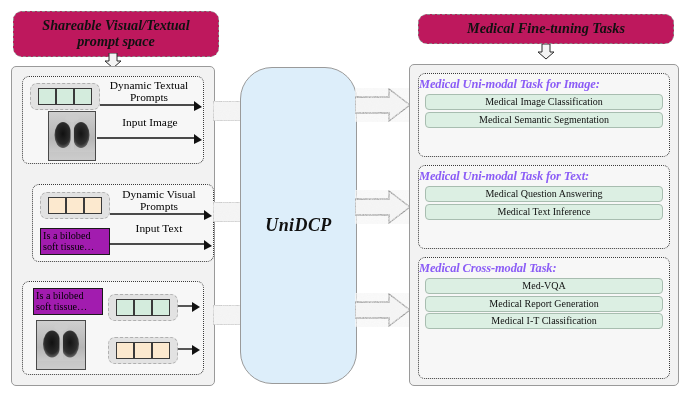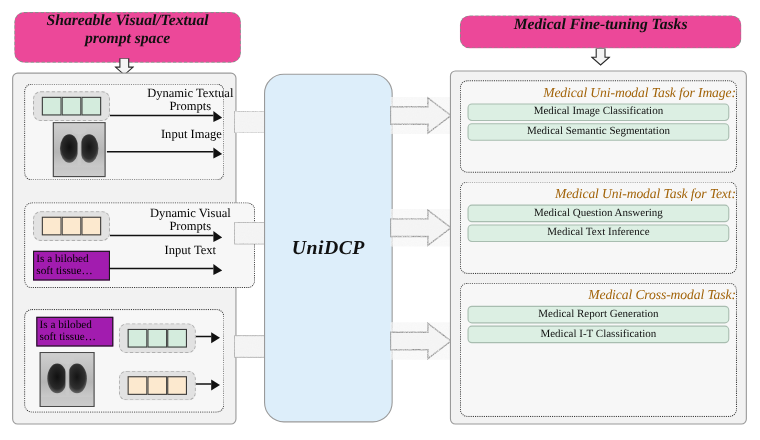--- a/index.html
+++ b/index.html
@@ -1,22 +1,22 @@
 <!DOCTYPE html>
 <html><head>
 <meta charset="utf-8">
 <style>
   html,body{margin:0;padding:0;background:#ffffff;}
   body{width:691px;height:400px;overflow:hidden;
        font-family:"Liberation Serif","DejaVu Serif",serif;color:#000;}
   #stage{position:relative;width:691px;height:400px;}
 
   
-  .banner{position:absolute;background:#ec4899;border:1.5px dashed #8a8a8a;
-          border-radius:9px;display:flex;justify-content:center;
+  .banner{position:absolute;background:#be185d;border:1.5px dashed #8a8a8a;
+          border-radius:9px;display:flex;align-items:center;justify-content:center;
           text-align:center;font-style:italic;font-weight:bold;line-height:1.12;
           color:#111;}
   #banner-left{left:13px;top:11px;width:196px;height:44px;font-size:14.2px;padding:0 4px;}
   #banner-right{left:418px;top:14px;width:254px;height:28px;font-size:14.2px;}
 
   
   .downarrow{position:absolute;width:18px;height:16px;}
 
   
   .panel{position:absolute;background:#f2f2f2;border:1.4px solid #9a9a9a;
@@ -40,38 +40,38 @@
   .xray{position:absolute;border:1px solid #4a4a4a;overflow:hidden;
         background:#b9b9b9;}
   .xray svg{display:block;}
 
   
   .snippet{position:absolute;background:#a21caf;border:1.2px solid #1a1a1a;
            font-size:10.2px;line-height:1.12;padding:1px 2px;
            font-family:"Liberation Serif","DejaVu Serif",serif;}
 
   
-  .flowlabel{position:absolute;font-size:11.4px;line-height:1.05;text-align:center;margin-left:24px;}
+  .flowlabel{position:absolute;font-size:11.4px;line-height:1.05;text-align:center;}
   .arrowline{position:absolute;}
 
   
   #unidcp{position:absolute;left:240px;top:67px;width:115px;height:315px;
-          background:#ddeefa;border:1.6px solid #9a9a9a;border-radius:18px;
+          background:#ddeefa;border:1.6px solid #9a9a9a;border-radius:32px;
           display:flex;align-items:center;justify-content:center;}
   #unidcp span{font-style:italic;font-weight:bold;font-size:18px;
                letter-spacing:.4px;color:#111;}
 
   
   .speck{position:absolute;}
 
   
   .taskgroup{position:absolute;border:1.6px dotted #3a3a3a;border-radius:7px;
              background:#f7f7f7;padding:0;}
-  .taskhead{font-style:italic;font-weight:normal;font-size:12.4px;text-align:right;
-            margin:3px 0 2px 0;color:#a16207;letter-spacing:-.1px;}
+  .taskhead{font-style:italic;font-weight:bold;font-size:12.4px;text-align:left;
+            margin:3px 0 2px 0;color:#8b5cf6;letter-spacing:-.1px;}
   .taskitem{background:#dcefe3;border:1px solid #a8bdb0;border-radius:4px;
             font-size:10px;text-align:center;margin:1.5px 6px;padding:1px 0 2px 0;
             color:#111;}
 </style>
 </head>
 <body>
 
 <div id="stage">
 
   <svg width="0" height="0" style="position:absolute" aria-hidden="true">
@@ -151,21 +151,21 @@
 
       <div class="flowlabel" style="left:84px;top:40px;width:86px;">
         <span>Input Image</span>
       </div>
       <svg class="arrowline" style="left:74px;top:56px;width:105px;height:12px;">
         <line x1="0" y1="5" x2="97" y2="5" stroke="#111" stroke-width="1.4"></line>
         <polygon points="97,1 105,7 97,11" fill="#111"></polygon>
       </svg>
     </div>
 
-    <div class="group" style="left:10px;top:117px;width:180px;height:76px;padding-left:28px;">
+    <div class="group" style="left:20px;top:117px;width:180px;height:76px;">
 
       <div class="tokstrip" style="left:7px;top:7px;width:68px;height:25px;">
         <span class="tokrow">
           <span class="tok orange"></span>
           <span class="tok orange"></span>
           <span class="tok orange"></span>
         </span>
       </div>
 
       <div class="flowlabel" style="left:79px;top:4px;width:94px;">
@@ -274,18 +274,19 @@
     </div>
 
     <div class="taskgroup" style="left:8px;top:100px;width:250px;height:82px;">
       <div class="taskhead">Medical Uni-modal Task for Text:</div>
       <div class="taskitem">Medical Question Answering</div>
       <div class="taskitem">Medical Text Inference</div>
     </div>
 
     <div class="taskgroup" style="left:8px;top:192px;width:250px;height:120px;">
       <div class="taskhead">Medical Cross-modal Task:</div>
+      <div class="taskitem">Med-VQA</div>
       <div class="taskitem">Medical Report Generation</div>
       <div class="taskitem">Medical I-T Classification</div>
     </div>
   </div>
 
 </div>
 
 </body></html>

